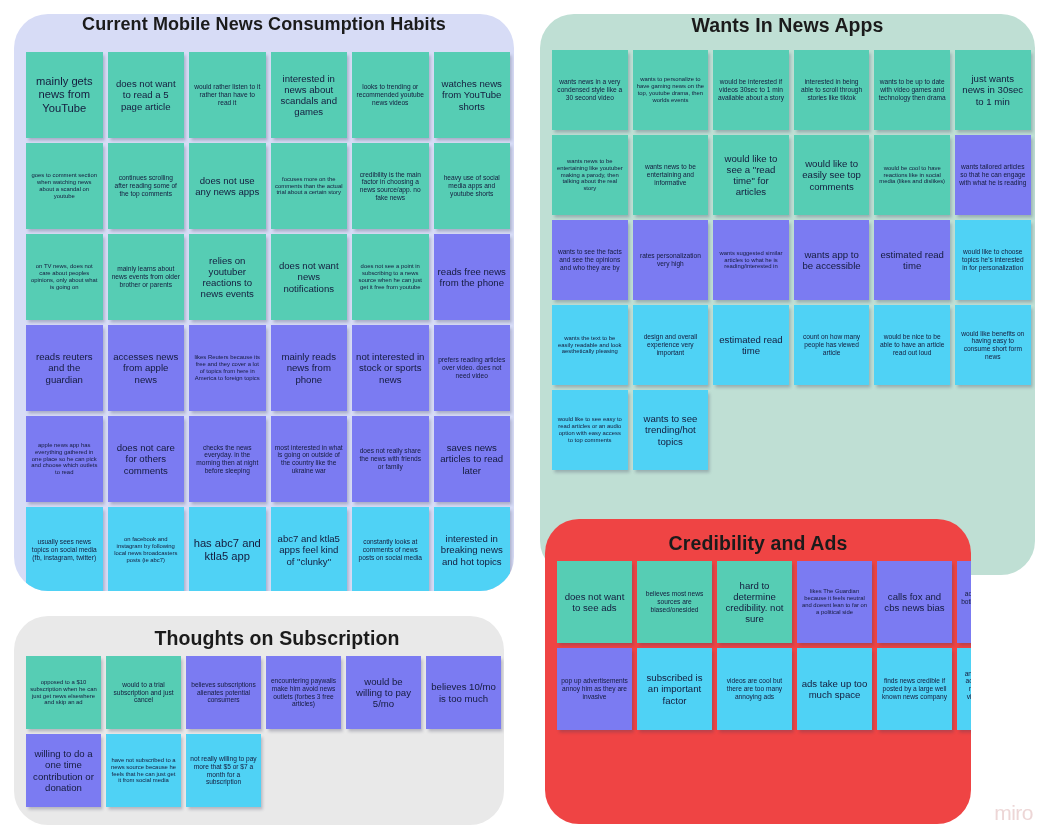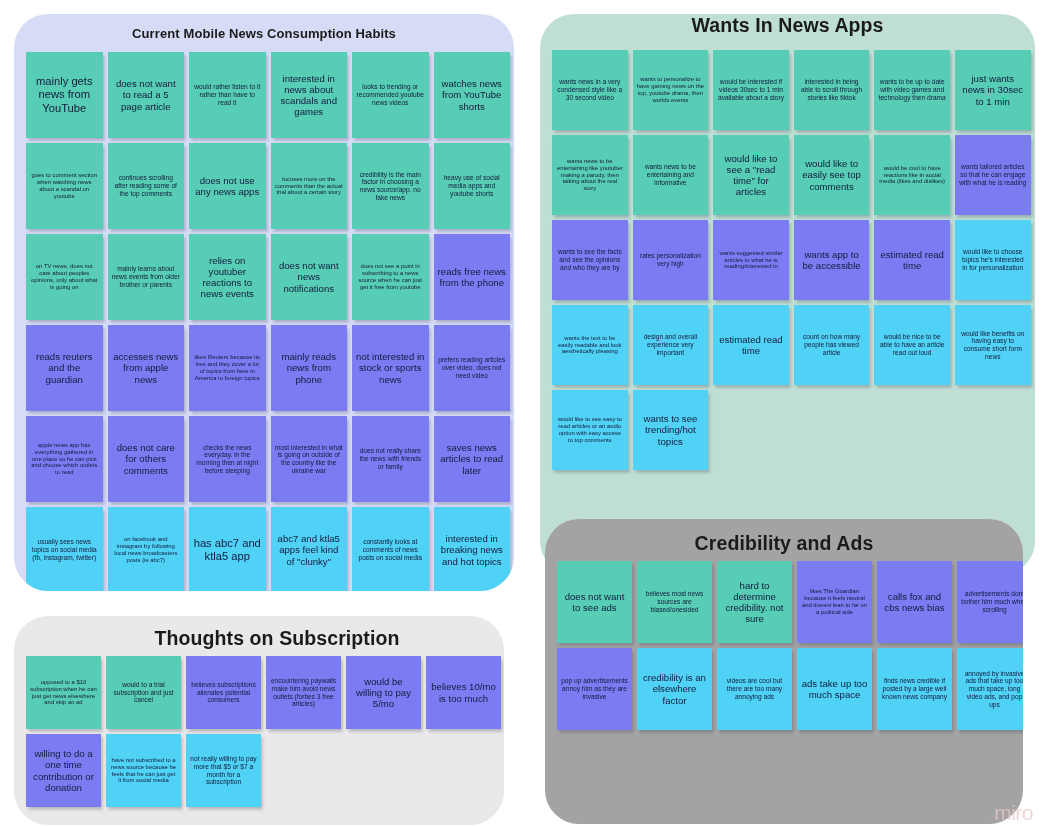--- a/index.html
+++ b/index.html
@@ -25,26 +25,26 @@
     color:#1b1b1b;
     font-size:19.5px;
     letter-spacing:0.1px;
     margin:0;
     padding:0;
     font-family:"Liberation Sans", sans-serif;
   }
 
   
   #panel-habits{left:14px;top:14px;width:500px;height:577px;background:#d7dcf6;}
-  #panel-habits .panel-title{padding-top:12px;font-size:13px;}
+  #panel-habits .panel-title{padding-top:0;font-size:18px;}
   #panel-wants{left:540px;top:14px;width:495px;height:561px;background:#bfdfd4;}
   #panel-wants .panel-title{}
   #panel-subscription{left:14px;top:616px;width:490px;height:209px;background:#e9e9e9;padding-left:36px;}
   #panel-subscription .panel-title{padding-top:11px;}
-  #panel-credibility{left:545px;top:519px;width:478px;height:305px;background:#a3a3a3;}
+  #panel-credibility{left:545px;top:519px;width:426px;height:305px;background:#ef4444;}
   #panel-credibility .panel-title{padding-top:13px;}
 
   .grid{
     position:absolute;
     display:grid;
     gap:5px;
   }
   #grid-habits{left:12px;top:38px;width:476px;grid-template-columns:repeat(6,76.5px);grid-auto-rows:86px;}
   #grid-wants{left:12px;top:36px;width:471px;grid-template-columns:repeat(6,75.6px);grid-auto-rows:80px;}
   #grid-subscription{left:12px;top:40px;width:466px;grid-template-columns:repeat(6,75px);grid-auto-rows:73px;}
@@ -340,21 +340,21 @@
         <div class="note c-blue s-md">
           <span>calls fox and cbs news bias</span>
         </div>
         <div class="note c-blue s-sm">
           <span>advertisements dont bother him much when scrolling</span>
         </div>
         <div class="note c-blue s-sm">
           <span>pop up advertisements annoy him as they are invasive</span>
         </div>
         <div class="note c-cyan s-md">
-          <span>credibility is an elsewhere factor</span>
+          <span>subscribed is an important factor</span>
         </div>
         <div class="note c-cyan s-sm">
           <span>videos are cool but there are too many annoying ads</span>
         </div>
         <div class="note c-cyan s-md">
           <span>ads take up too much space</span>
         </div>
         <div class="note c-cyan s-sm">
           <span>finds news credible if posted by a large well known news company</span>
         </div>

